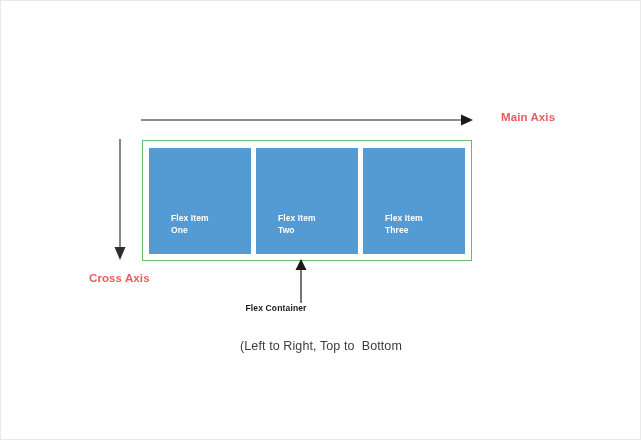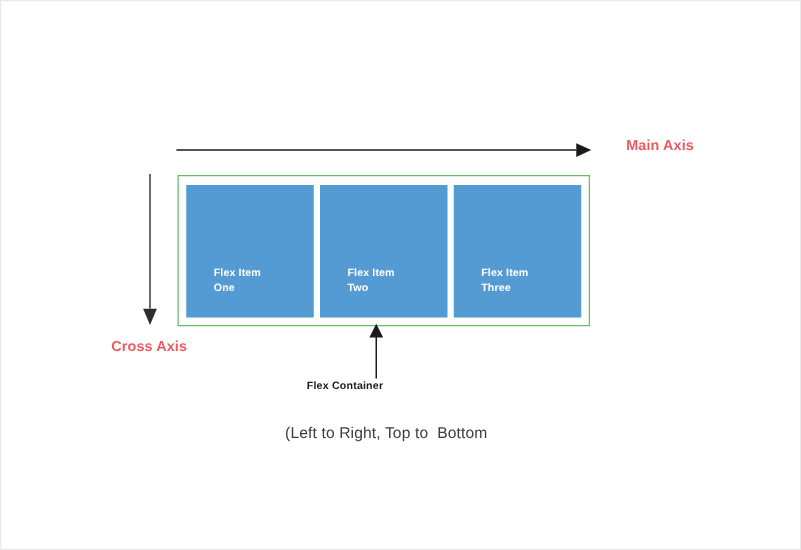--- a/index.html
+++ b/index.html
@@ -126,21 +126,21 @@
     color: #1a1a1a;
     letter-spacing: 0.15px;
     white-space: nowrap;
     transform: translateX(-50%);
     text-align: center;
   }
 
   
   .caption {
     position: absolute;
-    left: 308px;
+    left: 320px;
     top: 338px;
     transform: translateX(-50%);
     font-size: 12.5px;
     color: #3d3d3d;
     letter-spacing: 0.1px;
     white-space: pre;
   }
 </style>
 </head>
 <body>

